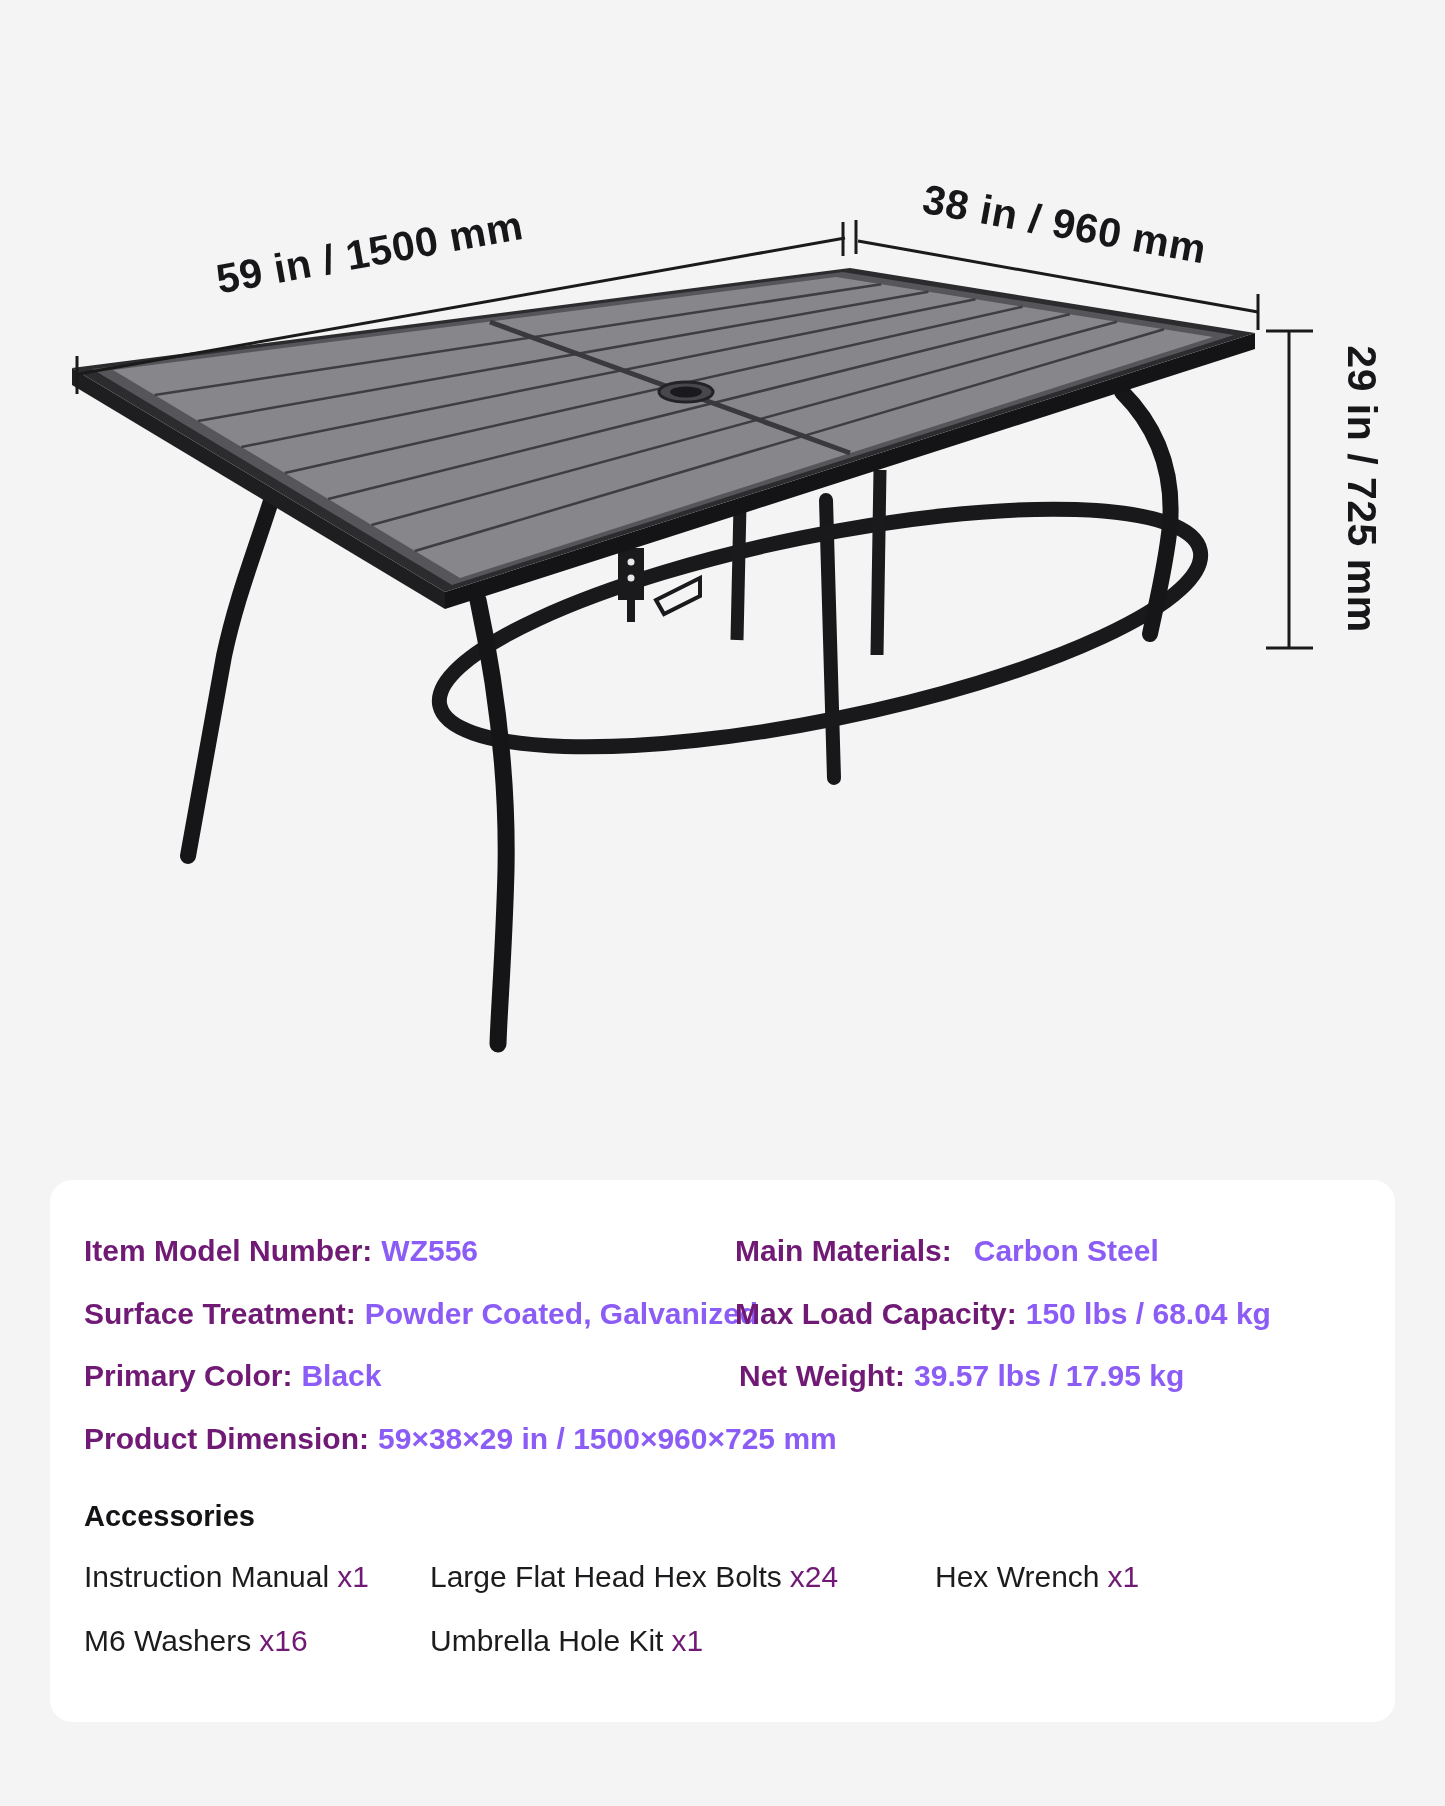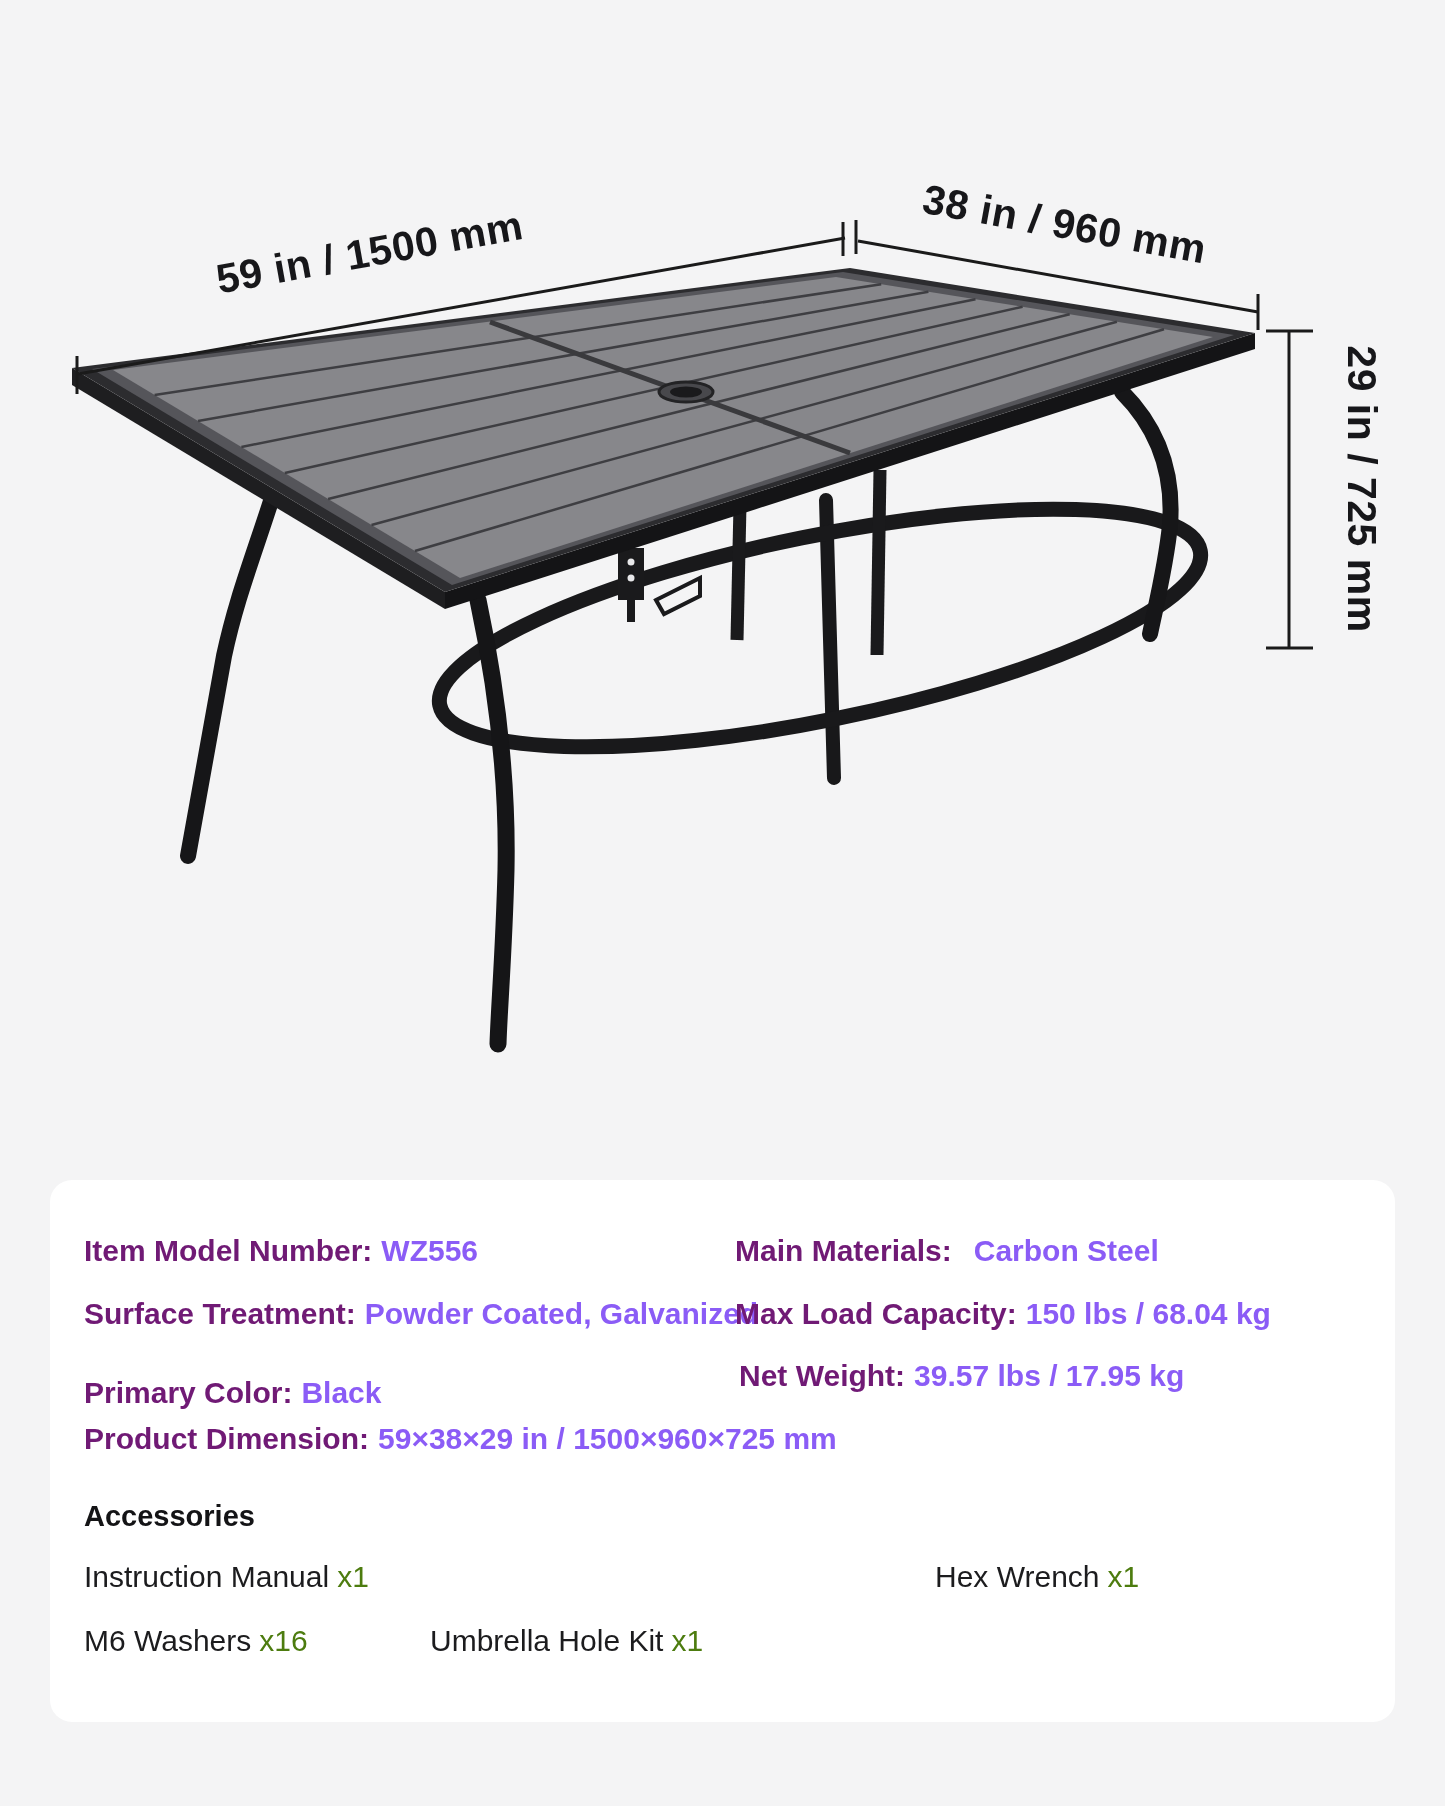--- a/index.html
+++ b/index.html
@@ -35,21 +35,21 @@
   .wide-gap{margin-left:22px;}
   .acc-title{
     position:absolute;left:34px;top:320px;
     font-size:29px;font-weight:700;color:#141416;
   }
   .acc-item{
     position:absolute;
     font-size:30px;line-height:34px;white-space:nowrap;
     font-weight:400;color:#1C1C1E;
   }
-  .acc-qty{color:#4d7c0f;margin-left:8px;}
+  .acc-qty{color:#701a75;margin-left:8px;}
 </style>
 </head>
 <body>
 
 <div class="stage">
 
   
   <svg width="1445" height="1180" viewBox="0 0 1445 1180">
 
     <g>
@@ -128,36 +128,39 @@
       <span class="spec-label">Main Materials:</span><span class="spec-value wide-gap">Carbon Steel</span>
     </div>
 
     <div class="spec-row" style="left:34px;top:117px;">
       <span class="spec-label">Surface Treatment:</span><span class="spec-value">Powder Coated, Galvanized</span>
     </div>
     <div class="spec-row" style="left:685px;top:117px;">
       <span class="spec-label">Max Load Capacity:</span><span class="spec-value">150 lbs / 68.04 kg</span>
     </div>
 
-    <div class="spec-row" style="left:34px;top:196px;">
+    <div class="spec-row" style="left:34px;top:179px;">
       <span class="spec-label">Primary Color:</span><span class="spec-value">Black</span>
     </div>
     <div class="spec-row" style="left:689px;top:179px;">
       <span class="spec-label">Net Weight:</span><span class="spec-value">39.57 lbs / 17.95 kg</span>
     </div>
 
     <div class="spec-row" style="left:34px;top:242px;">
       <span class="spec-label">Product Dimension:</span><span class="spec-value">59×38×29 in / 1500×960×725 mm</span>
     </div>
 
     <div class="acc-title">Accessories</div>
 
     <div class="acc-item" style="left:34px;top:380px;">
       <span>Instruction Manual</span><span class="acc-qty">x1</span>
     </div>
+    <div class="acc-item" style="left:380px;top:380px;">
+      <span>Large Flat Head Hex Bolts</span><span class="acc-qty">x24</span>
+    </div>
     <div class="acc-item" style="left:885px;top:380px;">
       <span>Hex Wrench</span><span class="acc-qty">x1</span>
     </div>
     <div class="acc-item" style="left:34px;top:444px;">
       <span>M6 Washers</span><span class="acc-qty">x16</span>
     </div>
     <div class="acc-item" style="left:380px;top:444px;">
       <span>Umbrella Hole Kit</span><span class="acc-qty">x1</span>
     </div>
 

